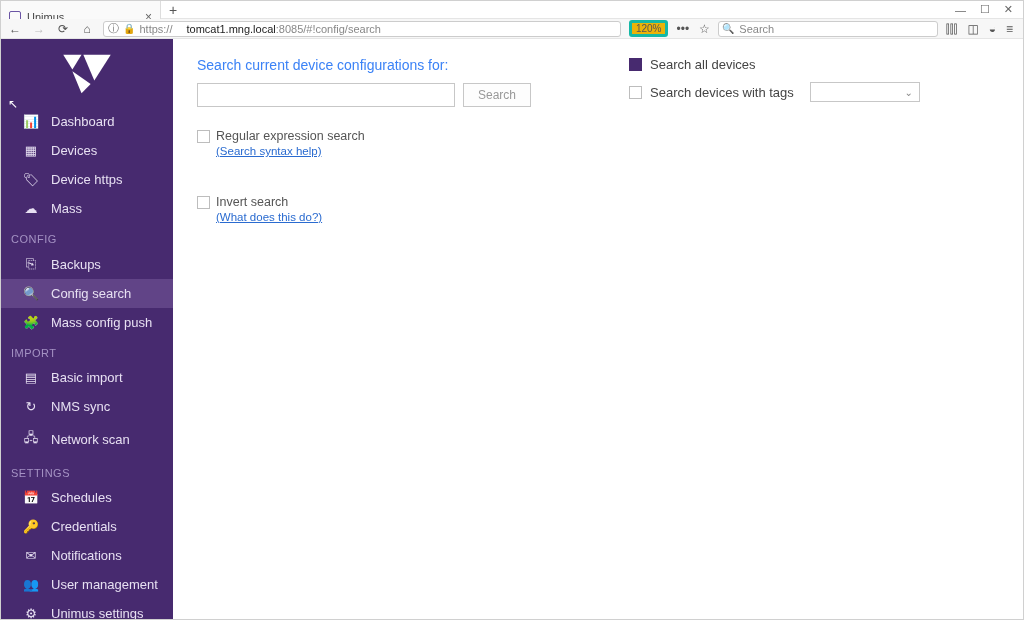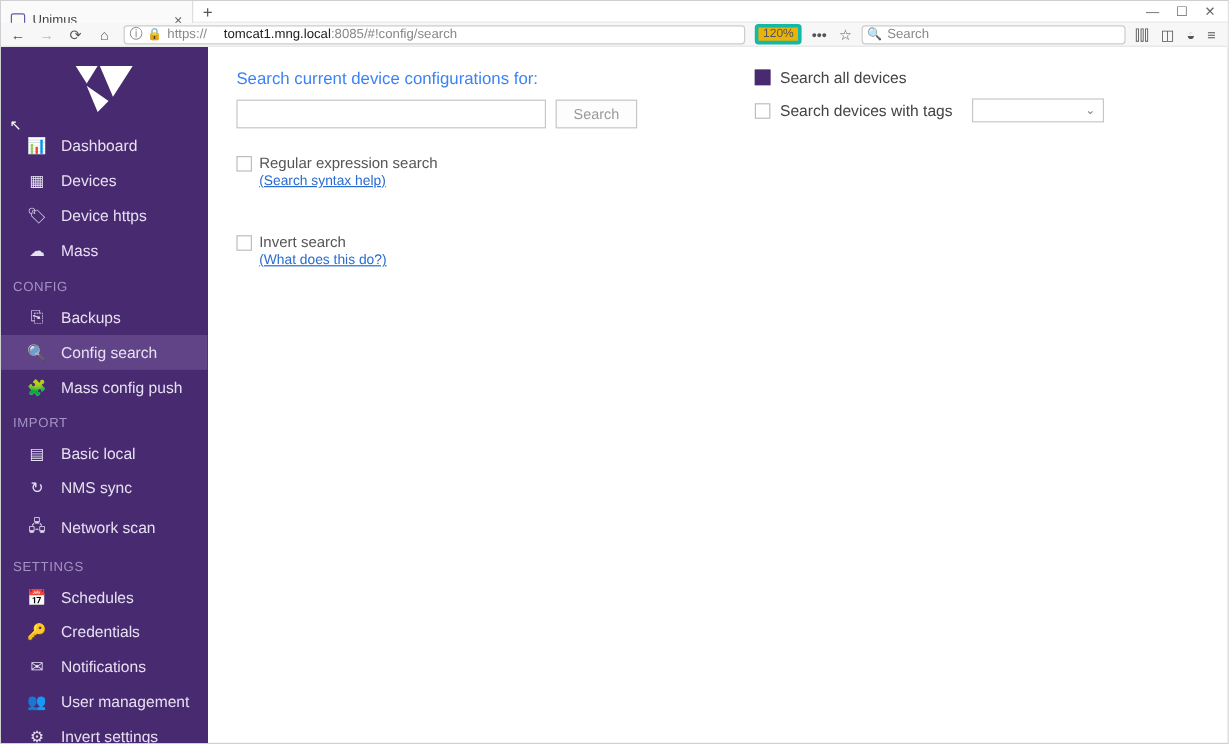--- a/index.html
+++ b/index.html
@@ -143,21 +143,21 @@
         <span>Config search</span>
       </div>
       <div class="nav-item">
         <span class="icon">🧩</span>
         <span>Mass config push</span>
       </div>
 
       <div class="nav-section">IMPORT</div>
       <div class="nav-item">
         <span class="icon">▤</span>
-        <span>Basic local</span>
+        <span>Basic import</span>
       </div>
       <div class="nav-item">
         <span class="icon">↻</span>
         <span>NMS sync</span>
       </div>
       <div class="nav-item">
         <span class="icon">🖧</span>
         <span>Network scan</span>
       </div>
 
@@ -173,21 +173,21 @@
       <div class="nav-item">
         <span class="icon">✉</span>
         <span>Notifications</span>
       </div>
       <div class="nav-item">
         <span class="icon">👥</span>
         <span>User management</span>
       </div>
       <div class="nav-item">
         <span class="icon">⚙</span>
-        <span>Invert settings</span>
+        <span>Unimus settings</span>
       </div>
     </div>
 
     <div class="content">
       <div class="cols">
         <div class="col-left">
           <div class="section-title">Search current device configurations for:</div>
           <div class="search-row">
             <input class="text-input" style="">
             <button class="btn">Search</button>

